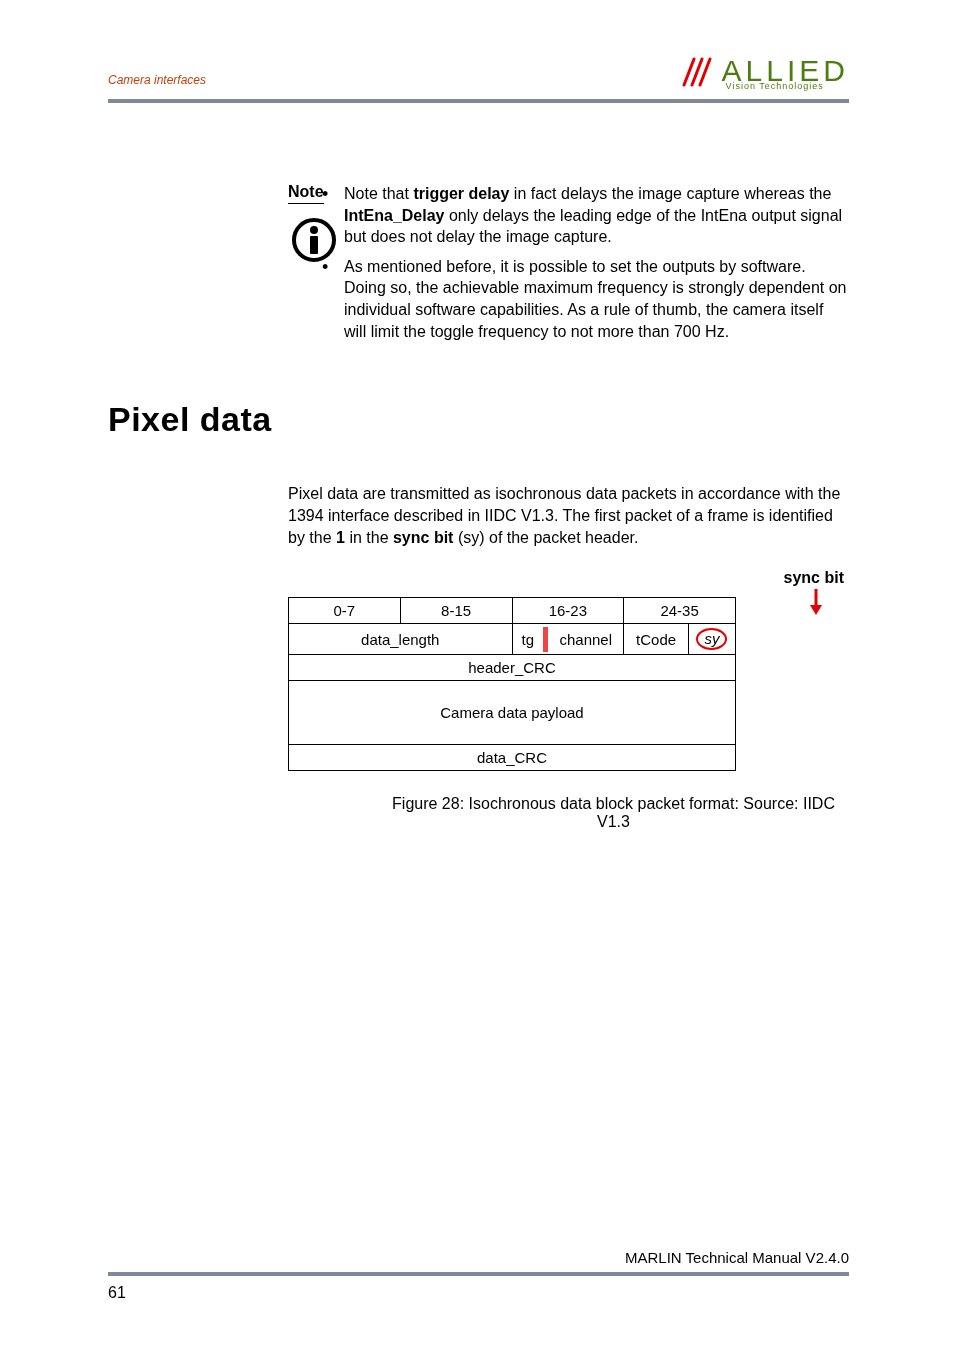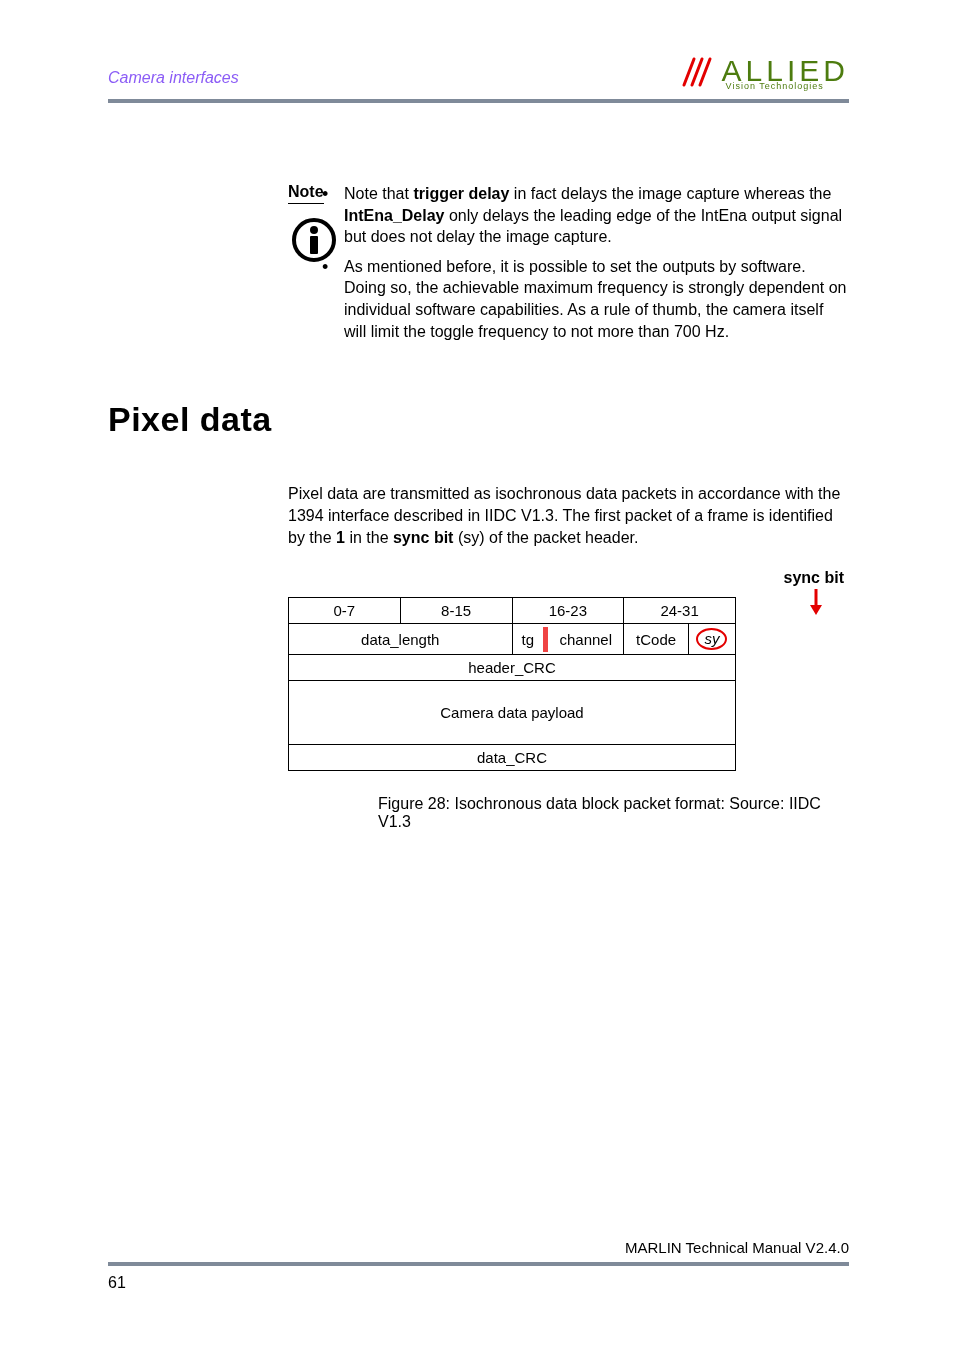--- a/index.html
+++ b/index.html
@@ -17,22 +17,22 @@
     height: 100%;
   }
   .header {
     display: flex;
     justify-content: space-between;
     align-items: flex-end;
     padding-bottom: 6px;
   }
   .header-title {
     font-style: italic;
-    font-size: 16px;
-    color: #8b5cf6;
+    font-size: 12px;
+    color: #c2410c;
     padding-bottom: 4px;
   }
   .logo {
     display: flex;
     align-items: center;
     gap: 4px;
   }
   .logo-text {
     font-family: "Arial Narrow", Arial, sans-serif;
     color: #4d7c0f;
@@ -161,29 +161,30 @@
     font-style: italic;
   }
   .sy-ellipse {
     display: inline-block;
     border: 2px solid #e30000;
     border-radius: 50%;
     padding: 0 6px;
     line-height: 1.2;
   }
   .figure-caption {
+    text-align: center;
     margin-top: 24px;
     margin-left: 90px;
     font-size: 16px;
   }
   .footer {
     position: absolute;
     left: 108px;
     right: 105px;
-    bottom: 58px;
+    bottom: 48px;
   }
   .footer-rule {
     height: 4px;
     background: #7f8a99;
   }
   .footer-line {
     text-align: right;
     font-size: 15px;
     margin-top: -24px;
     padding-bottom: 6px;
@@ -248,21 +249,21 @@
     <svg class="sync-arrow" width="18" height="26" viewBox="0 0 18 26">
       <line x1="9" y1="0" x2="9" y2="18" stroke="#e30000" stroke-width="3"></line>
       <polygon points="9,26 3,16 15,16" fill="#e30000"></polygon>
     </svg>
     <table class="packet-table">
       <tbody>
           <tr class="bit-row">
         <td>0-7</td>
         <td>8-15</td>
         <td>16-23</td>
-        <td>24-31</td>
+        <td>24-35</td>
       </tr>
       <tr>
         <td colspan="2">data_length</td>
         <td style="padding:0">
           <table style="width:100%;height:100%;border-collapse:collapse">
             <tbody>
                   <tr>
               <td style="border:none;border-right:5px solid #ef4444;width:30%">tg</td>
               <td style="border:none">channel</td>
             </tr>

